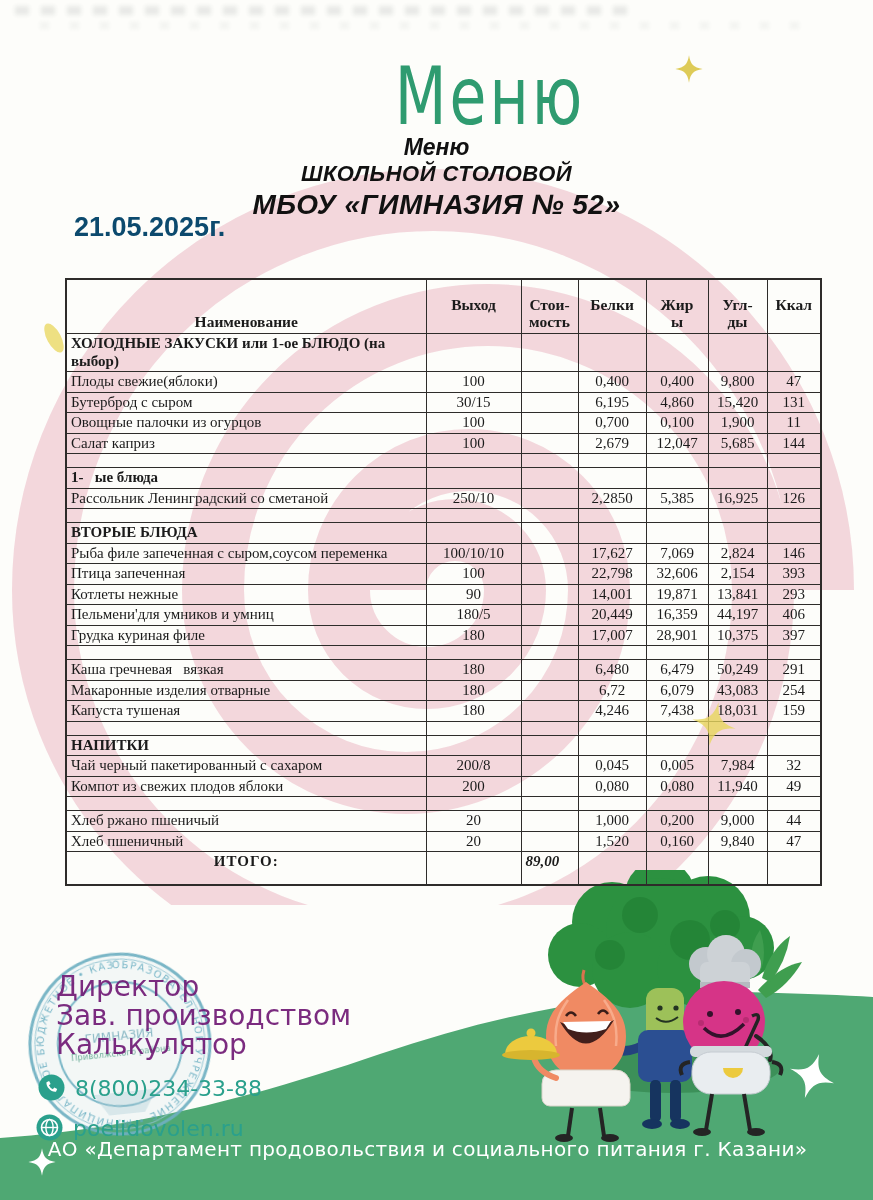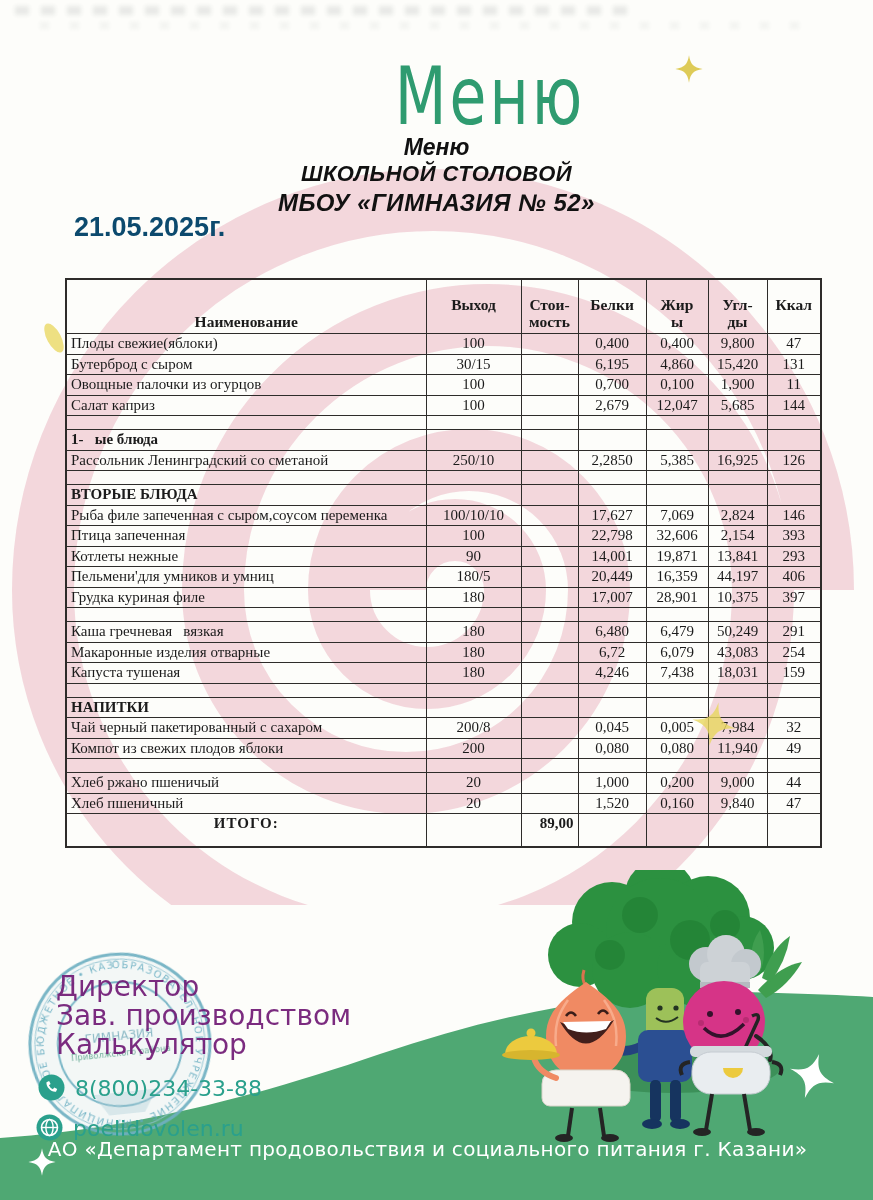--- a/index.html
+++ b/index.html
@@ -20,38 +20,38 @@
   
   .logo-title{
     position:absolute;top:48px;left:330px;width:320px;text-align:center;z-index:4;
     font-family:"DejaVu Sans",sans-serif;font-size:60px;font-weight:400;color:#2f9b70;
     transform:scaleY(1.35);transform-origin:top center;letter-spacing:3px;
   }
   .subtitle{position:absolute;left:0;width:873px;text-align:center;z-index:4;
     font-family:"Liberation Sans",sans-serif;font-style:italic;font-weight:bold;color:#111;}
   .sub1{top:134px;font-size:23px;}
   .sub2{top:161px;font-size:22px;letter-spacing:.5px;}
-  .sub3{top:189px;font-size:24px;letter-spacing:.5px;}
+  .sub3{top:189px;font-size:28px;letter-spacing:.5px;}
   .menu-date{position:absolute;top:212px;left:74px;z-index:4;
     font-family:"Liberation Sans",sans-serif;font-weight:bold;font-size:27px;color:#0c4a6e;}
   
   #menu-table{position:absolute;top:278px;left:65px;z-index:3;
     border-collapse:collapse;table-layout:fixed;width:755px;background:transparent;}
   #menu-table th,#menu-table td{border:1px solid #2e2c2a;padding:1px 4px;vertical-align:top;}
   #menu-table{border:2px solid #2e2c2a;}
   #menu-table th{font-size:15.5px;font-weight:bold;text-align:center;white-space:pre-line;line-height:17px;padding-top:16px;padding-bottom:3px;}
   #menu-table td{font-size:15px;line-height:17.5px;white-space:pre-wrap;}
   td.name-cell{text-align:left;}
   td.num{text-align:center;}
   tr.section-row td{font-weight:bold;font-size:15.5px;}
   tr.section-row td.indent{padding-left:32px;}
   tr.empty-row td{height:11px;}
   tr.total-row td{height:30px;}
   td.total-label{font-weight:bold;font-size:17.5px;text-align:center;vertical-align:bottom;padding-bottom:3px;letter-spacing:1px;}
-  td.total-cost{font-weight:bold;font-size:15.5px;text-align:right;vertical-align:top;}
+  td.total-cost{font-weight:bold;font-size:15.5px;text-align:left;vertical-align:top;font-style:italic;}
   
   #sparkles{position:absolute;top:0;left:0;width:873px;height:1200px;z-index:5;pointer-events:none;}
   
   #bottom-art{position:absolute;top:870px;left:0;width:873px;height:330px;z-index:2;}
   .footer-text{position:absolute;top:1137px;left:0;width:855px;text-align:center;z-index:6;
     font-family:"DejaVu Sans",sans-serif;font-size:20px;color:#ffffff;letter-spacing:.3px;}
   
   #stamp{position:absolute;top:942px;left:18px;width:205px;height:205px;z-index:6;
     opacity:.92;filter:blur(.4px);transform:rotate(-6deg);}
   .roles{position:absolute;top:972px;left:56px;z-index:7;
@@ -105,20 +105,29 @@
 мость</th>
       <th>Белки</th>
       <th>Жир
 ы</th>
       <th>Угл-
 ды</th>
       <th>Ккал</th>
     </tr>
   </thead>
   <tbody>
+      <tr class="section-row">
+        <td class="name-cell">ХОЛОДНЫЕ ЗАКУСКИ или 1-ое БЛЮДО (на выбор)</td>
+        <td class="num"></td>
+        <td class="num"></td>
+        <td class="num"></td>
+        <td class="num"></td>
+        <td class="num"></td>
+        <td class="num"></td>
+      </tr>
       <tr>
         <td class="name-cell">Плоды свежие(яблоки)</td>
         <td class="num">100</td>
         <td class="num"></td>
         <td class="num">0,400</td>
         <td class="num">0,400</td>
         <td class="num">9,800</td>
         <td class="num">47</td>
       </tr>
       <tr>

